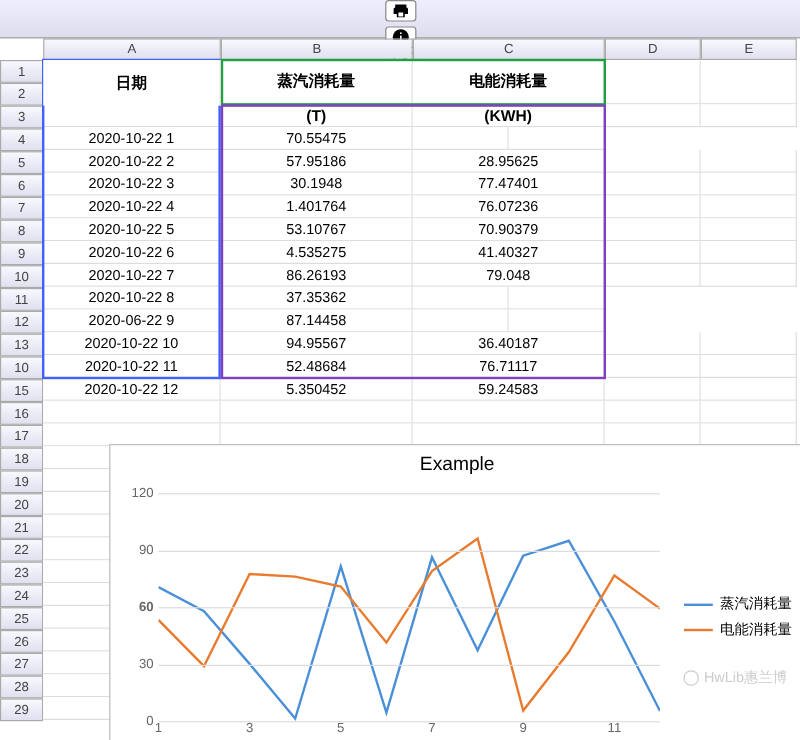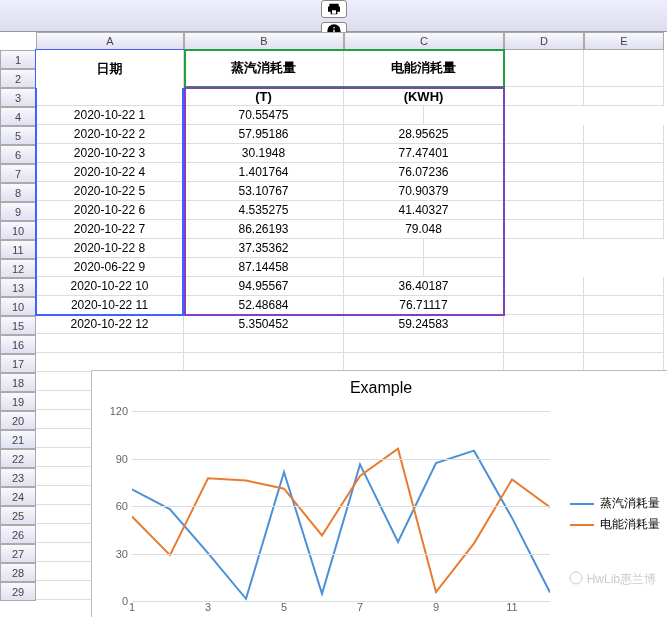--- a/index.html
+++ b/index.html
@@ -27,21 +27,21 @@
 .chart-body { position: relative; height: 230px; }
 .y-axis { position: absolute; left: 0; top: 10px; bottom: 30px; width: 40px; }
 .y-tick { position: absolute; right: 4px; font-size: 11px; color: #666; transform: translateY(-50%); }
 .plot { position: absolute; left: 40px; right: 120px; top: 10px; bottom: 30px; }
 .gridline { position: absolute; left: 0; right: 0; border-top: 1px solid #ddd; }
 .x-axis { position: absolute; left: 40px; right: 120px; bottom: 10px; height: 20px; }
 .x-tick { position: absolute; font-size: 11px; color: #666; transform: translateX(-50%); }
 .legend { position: absolute; right: 10px; top: 90px; font-size: 12px; }
 .legend-item { display: flex; align-items: center; gap: 6px; margin: 4px 0; }
 .legend-line { width: 24px; height: 2px; }
-.watermark { position: absolute; right: 8px; bottom: 31px; color: #ccc; font-size: 12px; display: flex; gap: 4px; }
+.watermark { position: absolute; right: 8px; bottom: 46px; color: #ccc; font-size: 12px; display: flex; align-items: center; gap: 4px; }
 svg.line-chart { position: absolute; left: 0; top: 0; width: 100%; height: 100%; }
 </style>
 </head>
 <body>
 
 <div class="toolbar">
   <div class="tool-btn">
     <svg viewBox="0 0 24 24">
         <path fill="#000" d="M19 8H5c-1.1 0-2 .9-2 2v6h4v4h10v-4h4v-6c0-1.1-.9-2-2-2zm-4 11H9v-5h6v5zm4-11V4H5v4"></path>
       </svg>
@@ -305,21 +305,21 @@
         <div class="cell cC"></div>
         <div class="cell cD"></div>
         <div class="cell cE"></div>
       </div>
       <div class="chart-box">
       <div class="chart-title">Example</div>
       <div class="chart-body">
         <div class="y-axis" id="yaxis">
             <div class="y-tick" style="top: 100%;">0</div>
             <div class="y-tick" style="top: 75%;">30</div>
-            <div class="y-tick" style="top: 50%;">60</div>
+            <div class="y-tick" style="top: 50%; font-weight: bold;">60</div>
             <div class="y-tick" style="top: 25%;">90</div>
             <div class="y-tick" style="top: 0%;">120</div>
           </div>
         <div class="plot" id="plot">
           <svg class="line-chart" id="linesvg" viewBox="0 0 420 190" preserveAspectRatio="none">
               <polyline points="0,78.29583333333333 38.18181818181818,98.24583333333334 76.36363636363636,142.19916666666668 114.54545454545453,187.78333333333333 152.72727272727272,61.03749999999999 190.9090909090909,182.81166666666667 229.09090909090907,53.42166666666667 267.27272727272725,130.86249999999998 305.45454545454544,52.02833333333334 343.6363636363637,39.64666666666667 381.8181818181818,106.89083333333333 420,181.52916666666667" fill="none" stroke="#4a90d9" stroke-width="2"></polyline>
               <polyline points="0,105.545 38.18181818181818,144.14666666666665 76.36363636363636,67.33916666666667 114.54545454545453,69.55583333333335 152.72727272727272,77.74166666666665 190.9090909090909,124.45 229.09090909090907,64.8375 267.27272727272725,37.68333333333334 305.45454545454544,181.1016666666667 343.6363636363637,132.36666666666667 381.8181818181818,68.5425 420,96.1875" fill="none" stroke="#e87b2e" stroke-width="2"></polyline>
             </svg>
         <div class="gridline" style="top: 100%;"></div>
             <div class="gridline" style="top: 75%;"></div>

